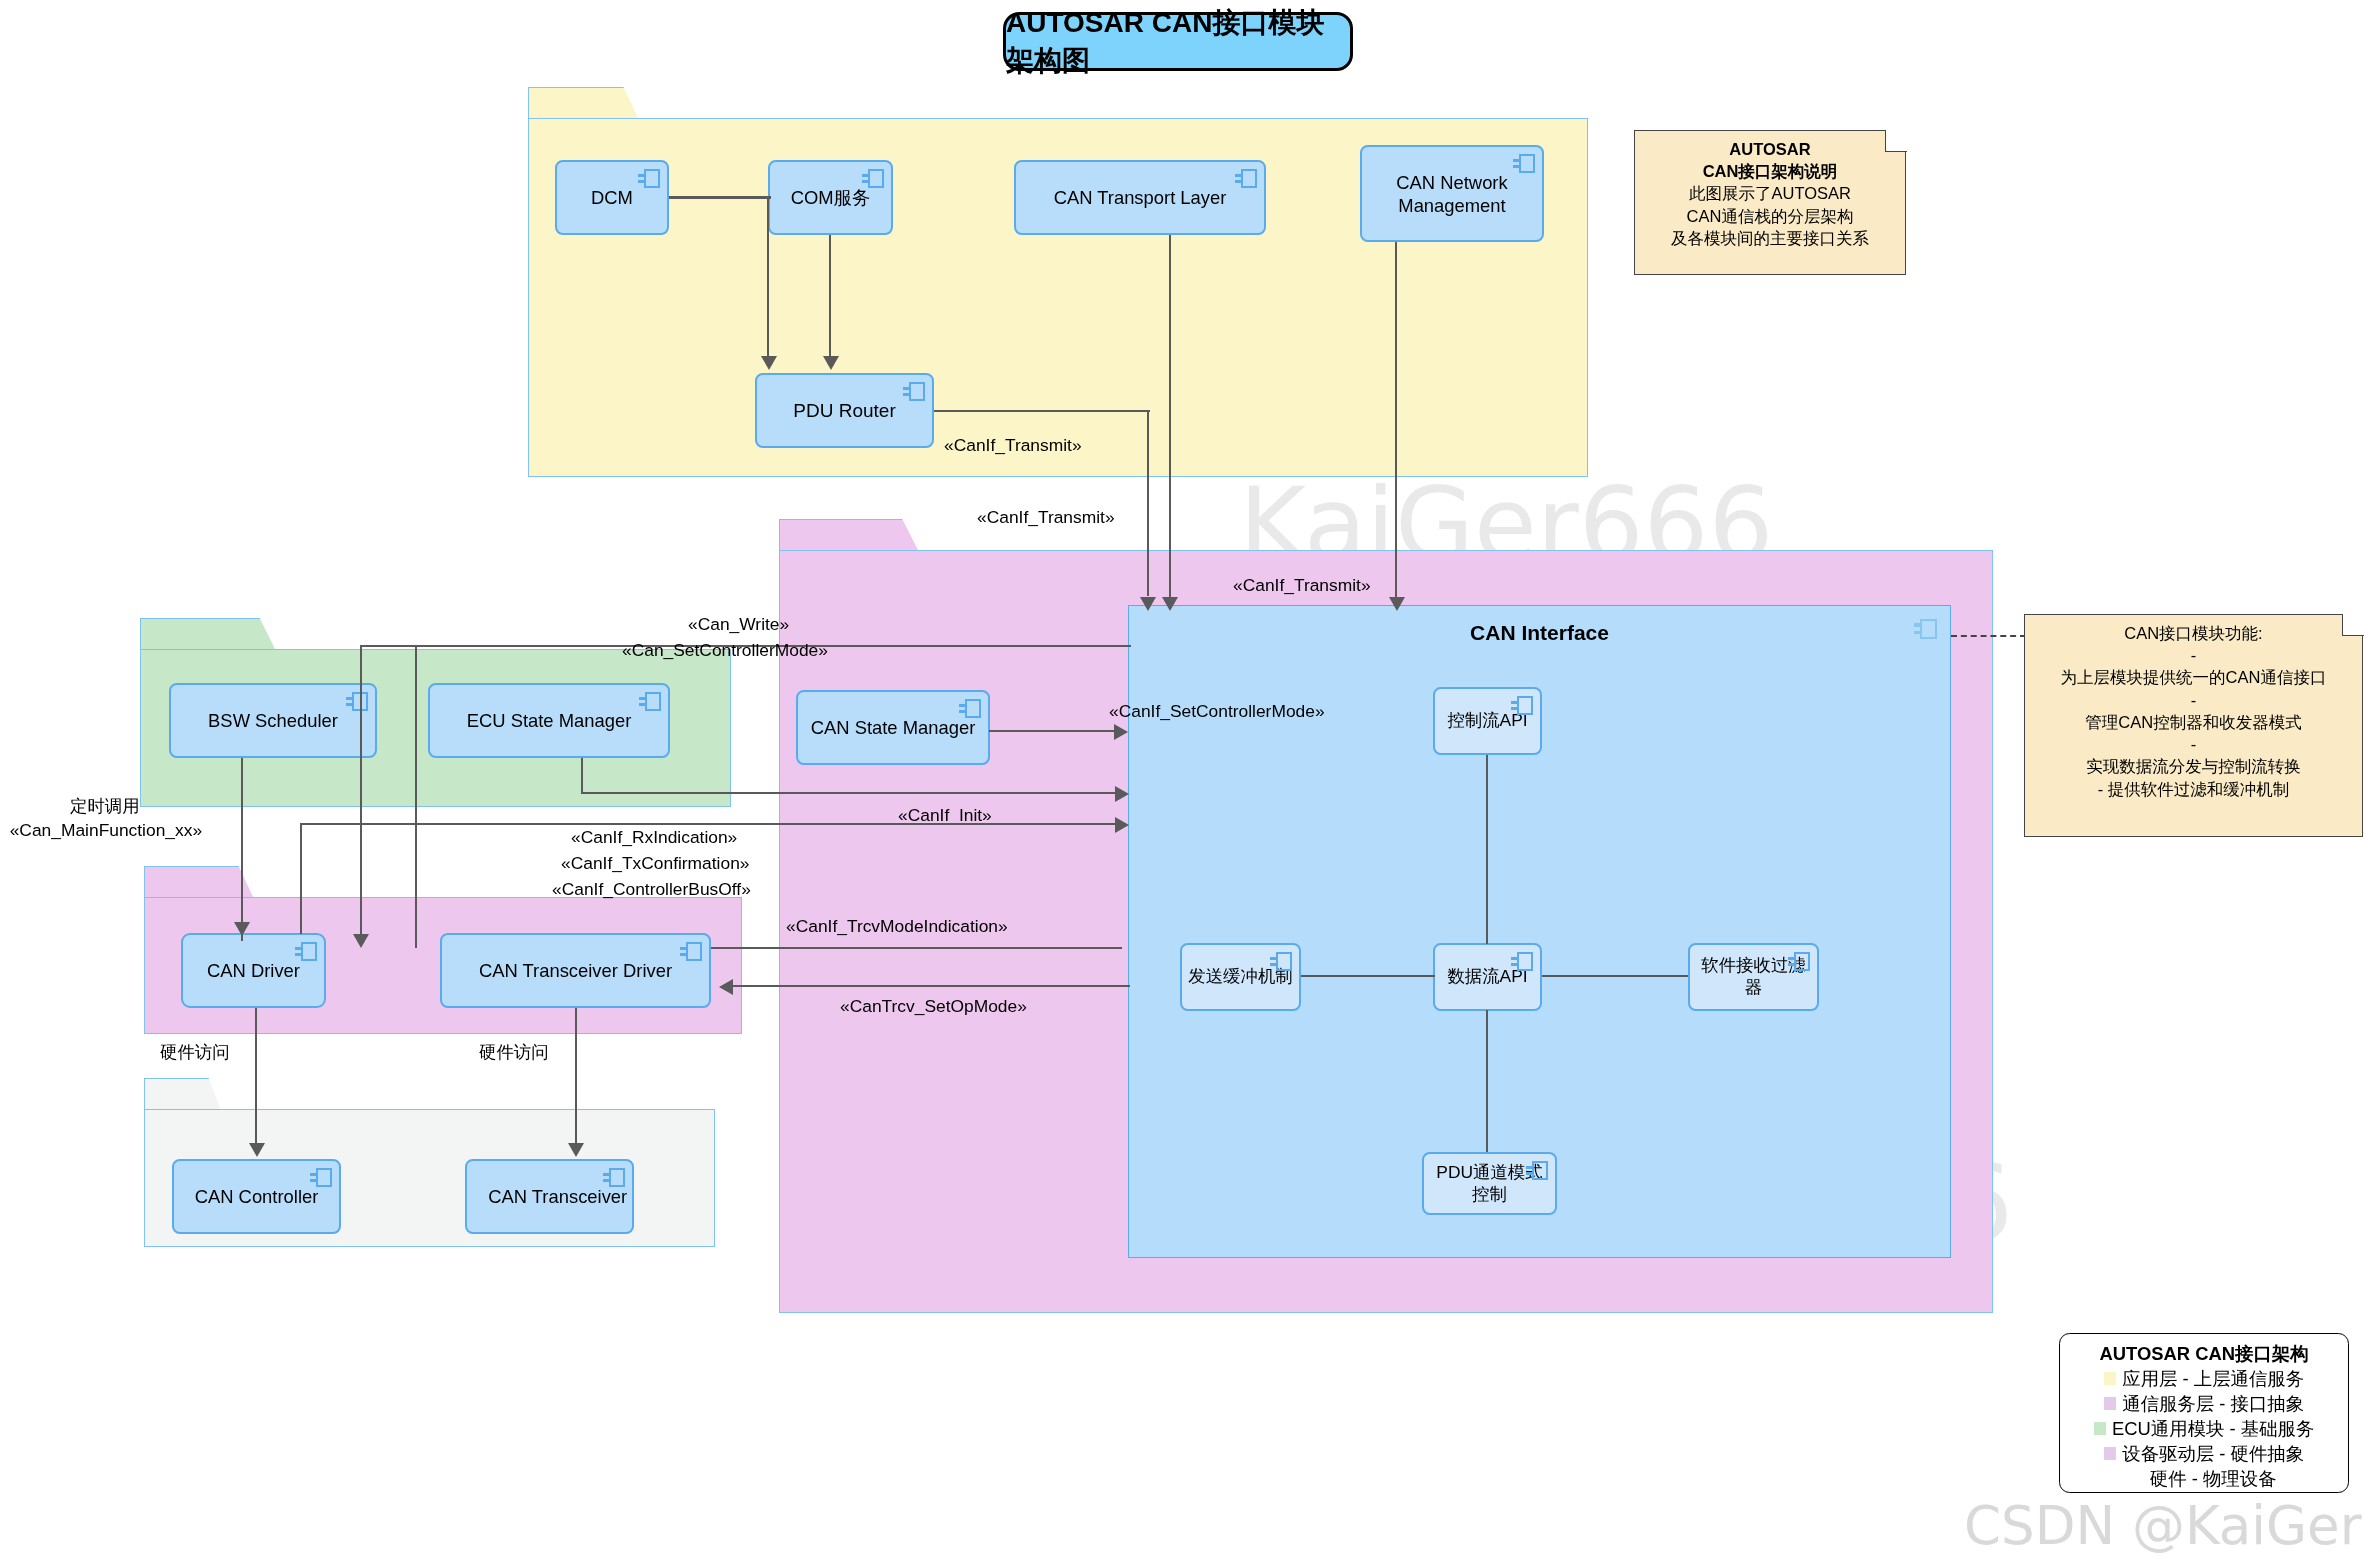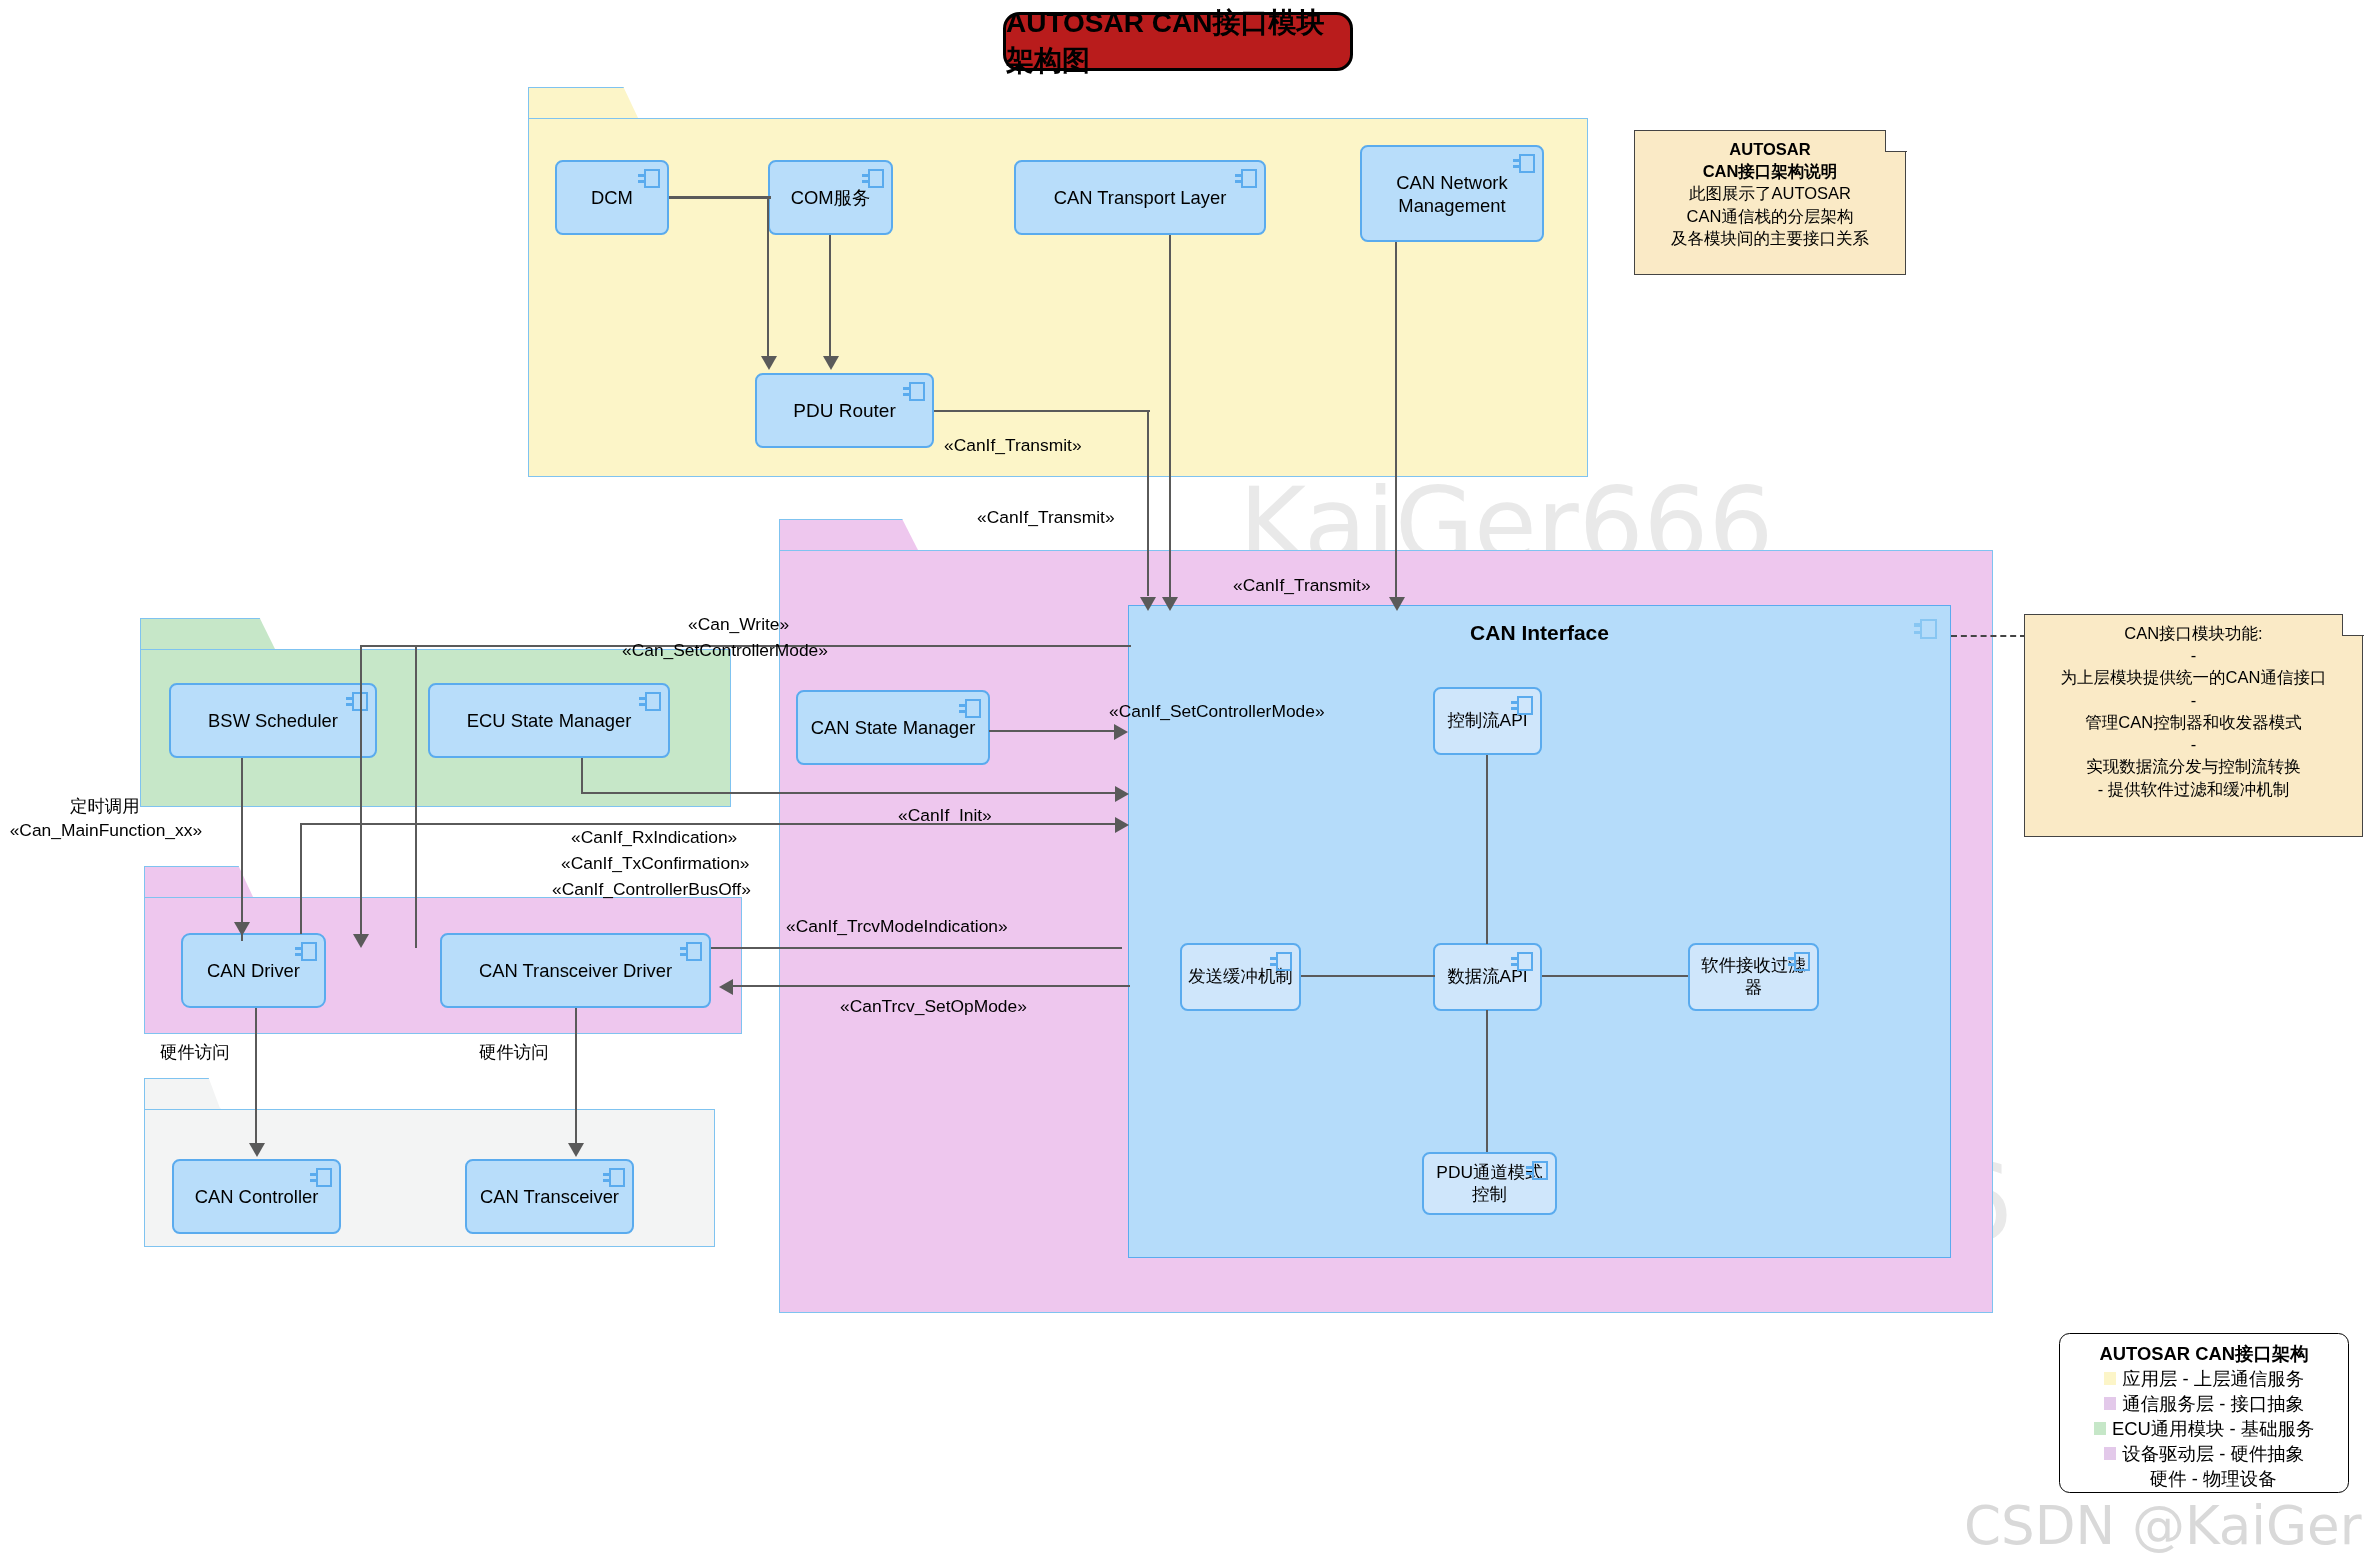--- a/index.html
+++ b/index.html
@@ -4,21 +4,21 @@
 <style>
   html,body{margin:0;padding:0;background:#ffffff;}
   body{font-family:"Liberation Sans","DejaVu Sans",sans-serif;}
   #stage{position:relative;width:2366px;height:1564px;background:#fff;overflow:hidden;}
 
   
   .wm{position:absolute;color:#e9e9e9;font-weight:400;white-space:nowrap;pointer-events:none;
       user-select:none;font-family:"DejaVu Sans",sans-serif;}
 
   
-  .title-box{position:absolute;border:3.9px solid #000;border-radius:16.5px;background:#b91c1c;
+  .title-box{position:absolute;border:3.9px solid #000;border-radius:16.5px;background:#7dd3fc;
       display:flex;align-items:center;justify-content:center;font-weight:bold;color:#000;}
 
   
   .pkg{position:absolute;}
   .pkg-tab{position:absolute;top:0;left:0;height:33px;box-sizing:border-box;
       border:1.9px solid #7fc3f0;border-bottom:none;}
   .pkg-tab-label{position:absolute;left:12.6px;top:50%;transform:translateY(-50%);
       font-weight:bold;color:#000;white-space:nowrap;}
   .pkg-body{position:absolute;left:0;box-sizing:border-box;border:1.9px solid #7fc3f0;}
 
@@ -201,21 +201,21 @@
     <div class="pkg-tab" style="width:77px;height:33px;background:#f3f4f4;clip-path:polygon(0 0,84% 0,100% 100%,0 100%);"></div>
     <div class="pkg-tab-label" style="font-size:19.4px;">硬件</div>
     <div class="pkg-body" style="top:31px;width:571px;height:138px;background:#f3f4f4;"></div>
   </div>
 
   <div class="comp" style="left:172px;top:1159px;width:169px;height:75px;font-size:18.4px;">
     <span class="comp-icon"></span>
     <span>CAN Controller</span>
   </div>
 
-  <div class="comp" style="left:465px;top:1159px;width:169px;height:75px;font-size:18.4px;">
+  <div class="comp" style="left:465px;top:1159px;width:169px;height:75px;font-size:18.4px;justify-content:flex-end;">
     <span class="comp-icon"></span>
     <span>CAN Transceiver</span>
   </div>
 
   <div class="ln lnh" style="left:934px;top:410px;width:216px;"></div>
   <div class="ln lnv" style="left:1147px;top:410px;height:186px;"></div>
   <div class="arrow-d" style="left:1140px;top:597px;"></div>
   <div class="elab" style="left:944px;top:435px;font-size:17.4px;">«CanIf_Transmit»</div>
 
   <div class="ln lnv" style="left:1169px;top:235px;height:362px;"></div>

